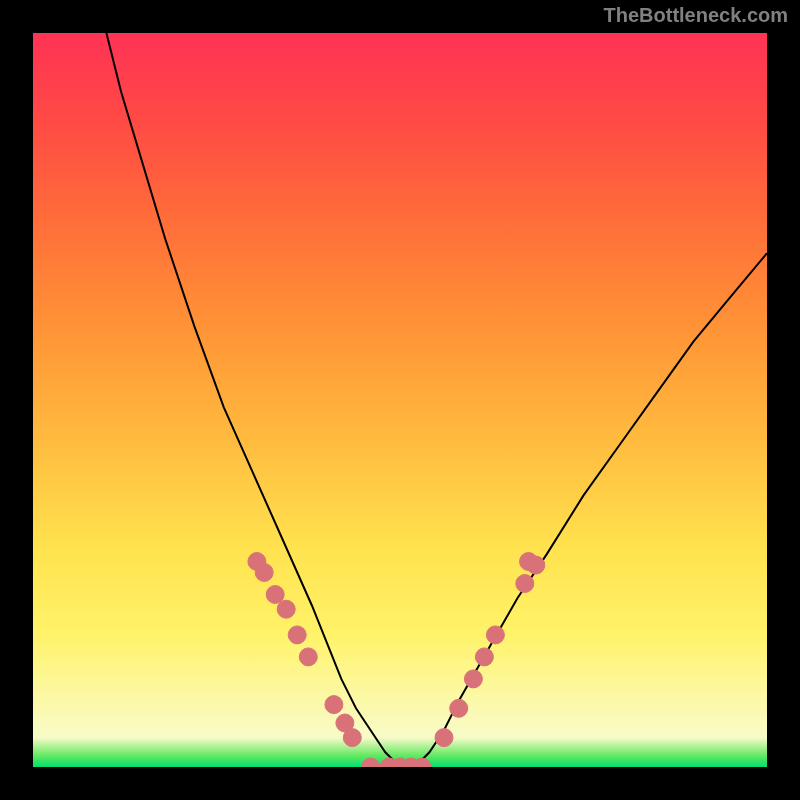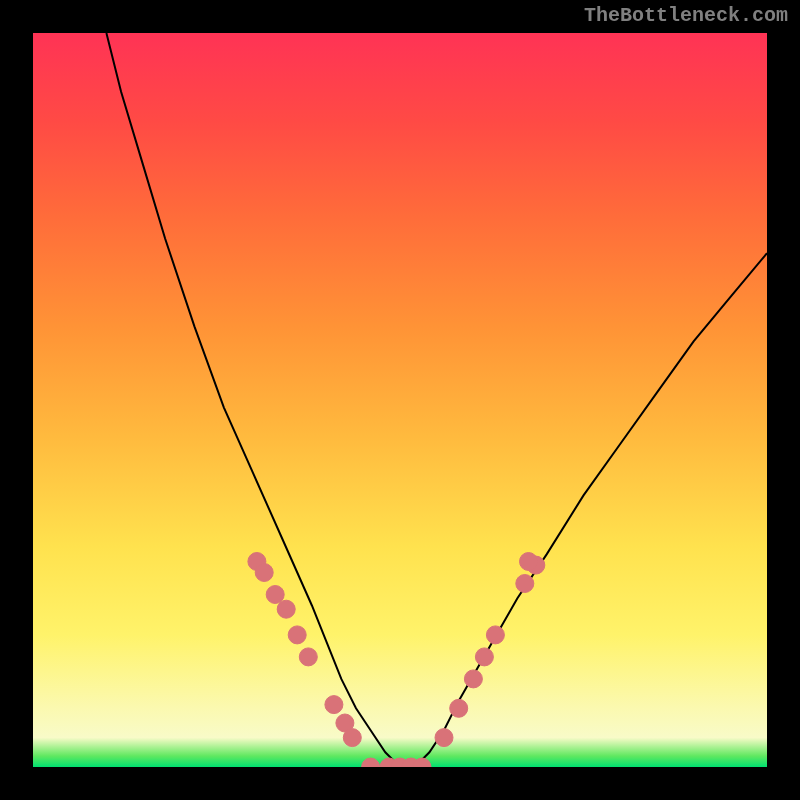--- a/index.html
+++ b/index.html
@@ -7,21 +7,21 @@
   .container {
     width: 800px;
     height: 800px;
     position: relative;
     background: #000;
   }
   .watermark {
     position: absolute;
     top: 4px;
     right: 12px;
-    font-family: Liberation Mono, monospace;
+    font-family: Liberation Sans, sans-serif;
     font-size: 20px;
     font-weight: 600;
     color: #808080;
     z-index: 10;
   }
   .plot-area {
     position: absolute;
     left: 33px;
     top: 33px;
     width: 734px;

